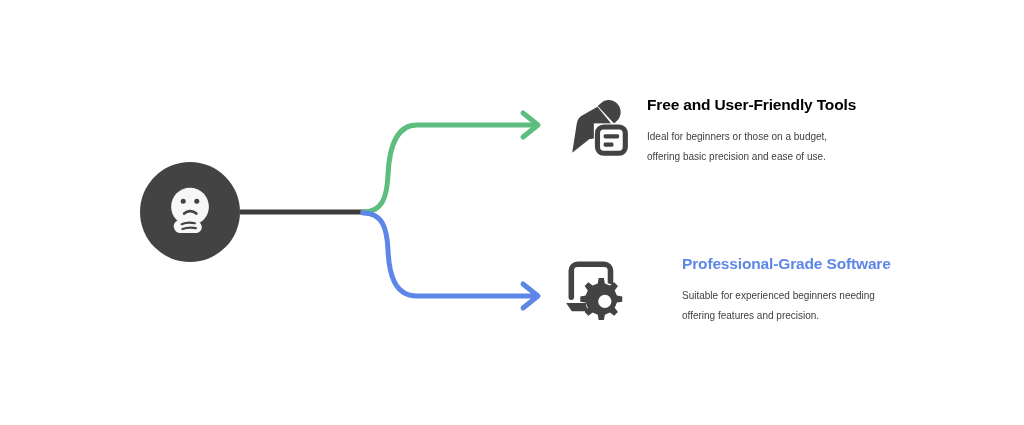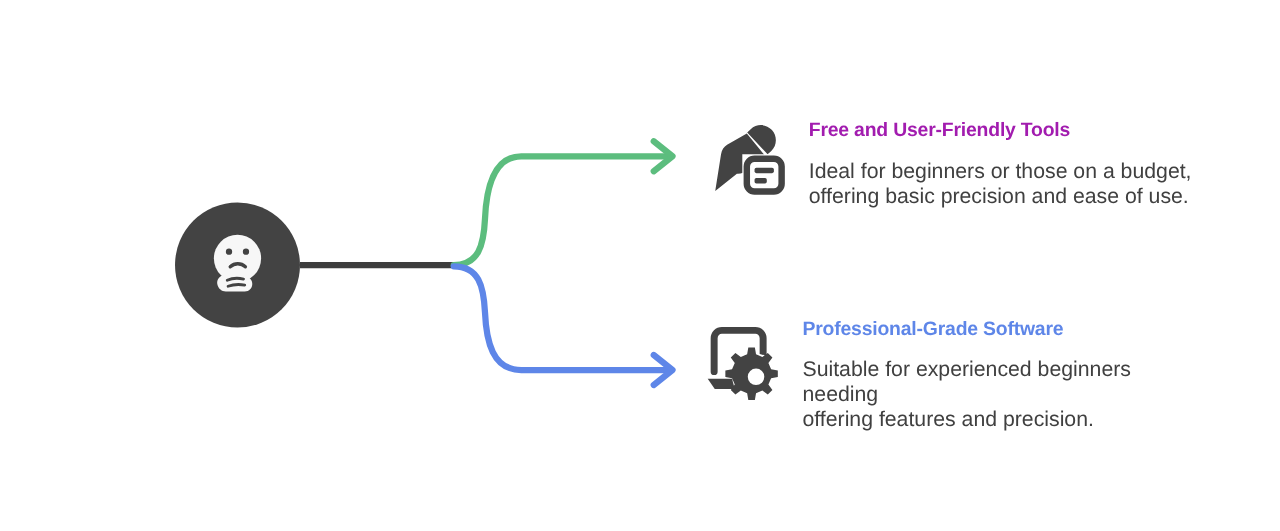--- a/index.html
+++ b/index.html
@@ -49,21 +49,21 @@
   }
   .root-node svg { display: block; }
 
   
   .branch {
     position: absolute;
     display: flex;
     align-items: flex-start;
   }
   .branch-top    { left: 563px; top: 95px;  }
-  .branch-bottom { left: 558px; top: 254px; }
+  .branch-bottom { left: 558px; top: 254px; gap: 40px; }
 
   .branch-icon {
     flex: 0 0 auto;
     width: 72px;
     height: 72px;
     display: flex;
     align-items: flex-start;
     justify-content: center;
   }
   .branch-icon svg { display: block; }
@@ -74,25 +74,25 @@
   }
 
   .branch-title {
     font-size: 15.5px;
     font-weight: bold;
     letter-spacing: -0.15px;
     line-height: 20px;
     margin: 0 0 12px 0;
     white-space: nowrap;
   }
-  .branch-title.green { color: #a21caf; }
+  .branch-title.green { color: #000000; }
   .branch-title.blue  { color: #5e86e8; }
 
   .branch-desc {
-    font-size: 17px;
+    font-size: 10px;
     line-height: 20px;
     color: #404040;
     margin: 0;
     max-width: 320px;
   }
   .branch-desc .line { display: block; }
 </style>
 </head>
 <body>
 

